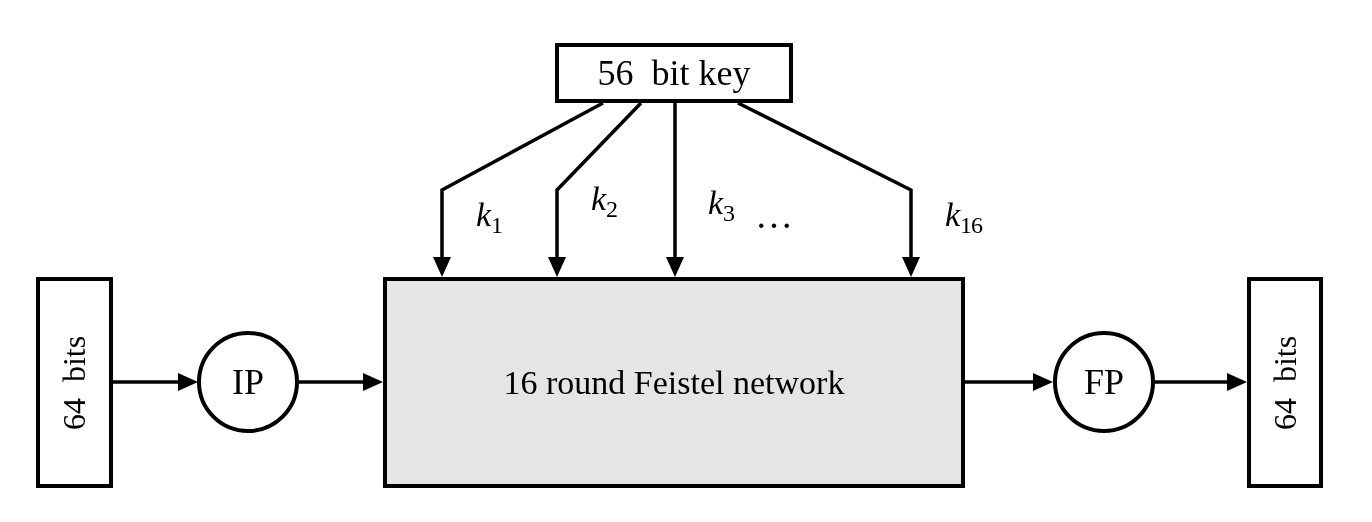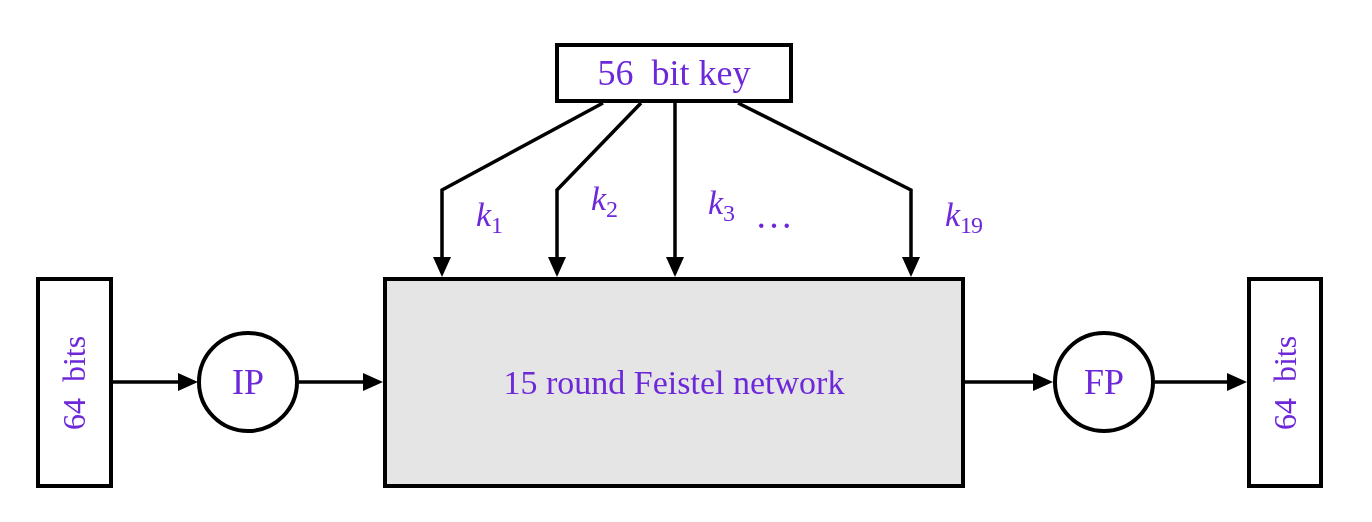--- a/index.html
+++ b/index.html
@@ -2,21 +2,21 @@
 <html><head>
 <meta charset="utf-8">
 <style>
   html, body { margin: 0; padding: 0; background: #ffffff; }
   .canvas {
     position: relative;
     width: 1372px;
     height: 522px;
     background: #ffffff;
     font-family: "Liberation Serif", serif;
-    color: #6d28d9;
+    color: #000000;
     overflow: hidden;
   }
   .wires {
     position: absolute;
     left: 0; top: 0;
     width: 1372px; height: 522px;
   }
   .node {
     position: absolute;
     box-sizing: border-box;
@@ -101,21 +101,21 @@
       <line x1="1155" y1="382" x2="1228" y2="382"></line>
       <polygon points="1247,382 1227,373 1227,391" fill="#000" stroke="none"></polygon>
     </g>
   </svg>
 
   <div class="node keybox">
     <span class="boxlabel">56  bit key</span>
   </div>
 
   <div class="node feistel">
-    <span class="boxlabel">15 round Feistel network</span>
+    <span class="boxlabel">16 round Feistel network</span>
   </div>
 
   <div class="node bitsbox-left">
     <span class="vtext">64  bits</span>
   </div>
 
   <div class="node bitsbox-right">
     <span class="vtext">64  bits</span>
   </div>
 
@@ -130,18 +130,18 @@
   <div class="klabel" style="left:450px; top:198px;">
     <span class="kbase">k</span><span class="ksub">1</span>
   </div>
   <div class="klabel" style="left:565px; top:182px;">
     <span class="kbase">k</span><span class="ksub">2</span>
   </div>
   <div class="klabel" style="left:682px; top:186px;">
     <span class="kbase">k</span><span class="ksub">3</span>
   </div>
   <div class="klabel" style="left:919px; top:198px;">
-    <span class="kbase">k</span><span class="ksub">19</span>
+    <span class="kbase">k</span><span class="ksub">16</span>
   </div>
 
   <div class="dots">…</div>
 
 </div>
 
 </body></html>

